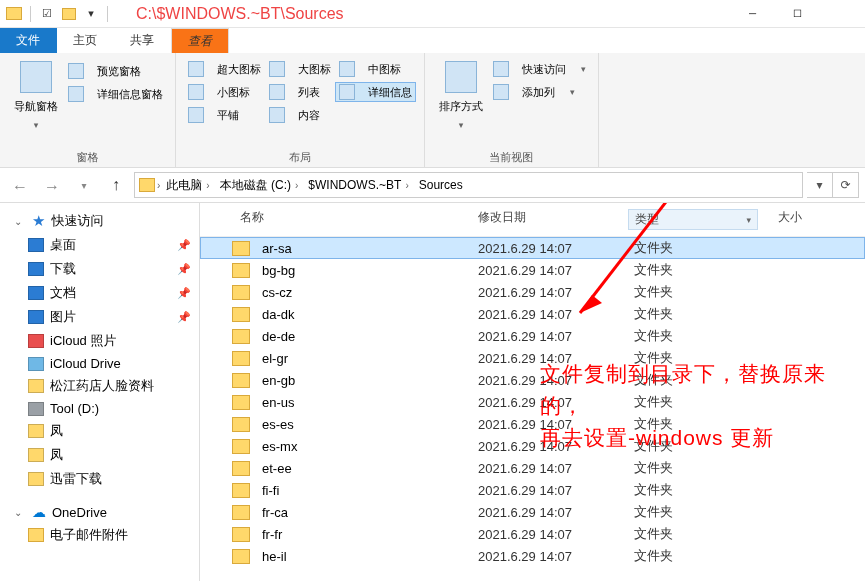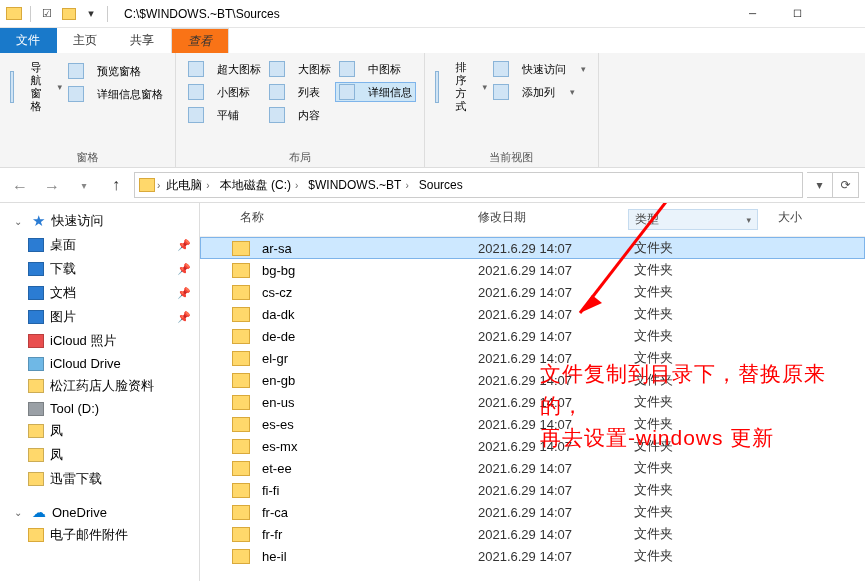--- a/index.html
+++ b/index.html
@@ -3,36 +3,36 @@
 <meta charset="utf-8">
 <style>
 * { margin: 0; padding: 0; box-sizing: border-box; }
 body { font-family: "Microsoft YaHei", "Segoe UI", sans-serif; font-size: 12px; background: #fff; width: 865px; height: 581px; overflow: hidden; position: relative; }
 
 
 .titlebar { height: 28px; display: flex; align-items: center; background: #fff; border-bottom: 1px solid #e5e5e5; }
 .titlebar .qat { display: flex; align-items: center; gap: 2px; padding: 0 4px; }
 .titlebar .qat-icon { width: 20px; height: 20px; display: flex; align-items: center; justify-content: center; color: #333; font-size: 11px; }
 .titlebar .sep { width: 1px; height: 16px; background: #ccc; margin: 0 4px; }
-.titlebar .pathtext { color: #000000; font-size: 12px; margin-left: 8px; }
+.titlebar .pathtext { color: #ef4444; font-size: 16px; margin-left: 20px; }
 .titlebar .winctrl { margin-left: auto; display: flex; }
 .titlebar .winctrl div { width: 45px; height: 28px; display: flex; align-items: center; justify-content: center; font-size: 10px; }
 
 
 .tabs { height: 25px; display: flex; align-items: stretch; background: #fff; }
 .tab { padding: 0 16px; display: flex; align-items: center; color: #333; font-size: 12px; border-right: 1px solid transparent; }
 .tab.file { background: #1979ca; color: #fff; }
 .tab.active { background: #f97316; border: 1px solid #ddd; border-bottom: none; font-style: italic; }
 
 
 .ribbon { height: 115px; background: #f5f5f5; display: flex; border-bottom: 1px solid #ddd; }
 .ribbon-group { border-right: 1px solid #ddd; padding: 4px 8px 2px 8px; display: flex; flex-direction: column; }
 .ribbon-group .body { flex: 1; display: flex; align-items: flex-start; }
 .ribbon-group .label { text-align: center; font-size: 11px; color: #555; padding-top: 2px; }
-.big-btn { display: flex; flex-direction: row; align-items: center; width: 56px; padding: 4px 2px; gap: 16px; }
+.big-btn { display: flex; flex-direction: column; align-items: center; width: 56px; padding: 4px 2px; gap: 7px; }
 .big-btn .ico { width: 32px; height: 32px; background: #d0e4f5; border: 1px solid #8ab4d8; }
 .big-btn .txt { font-size: 11px; text-align: center; line-height: 13px; }
 .small-col { display: flex; flex-direction: column; gap: 3px; }
 .small-btn { display: flex; align-items: center; gap: 13px; padding: 2px 4px; font-size: 11px; white-space: nowrap; }
 .small-btn .ico { width: 16px; height: 16px; background: #d0e4f5; border: 1px solid #8ab4d8; }
 .small-btn.selected { background: #cde6f7; border: 1px solid #7eb4ea; padding: 1px 3px; }
 .chk { display: flex; align-items: center; gap: 4px; font-size: 11px; padding: 2px 4px; white-space: nowrap; }
 .chk input { width: 13px; height: 13px; }
 
 

